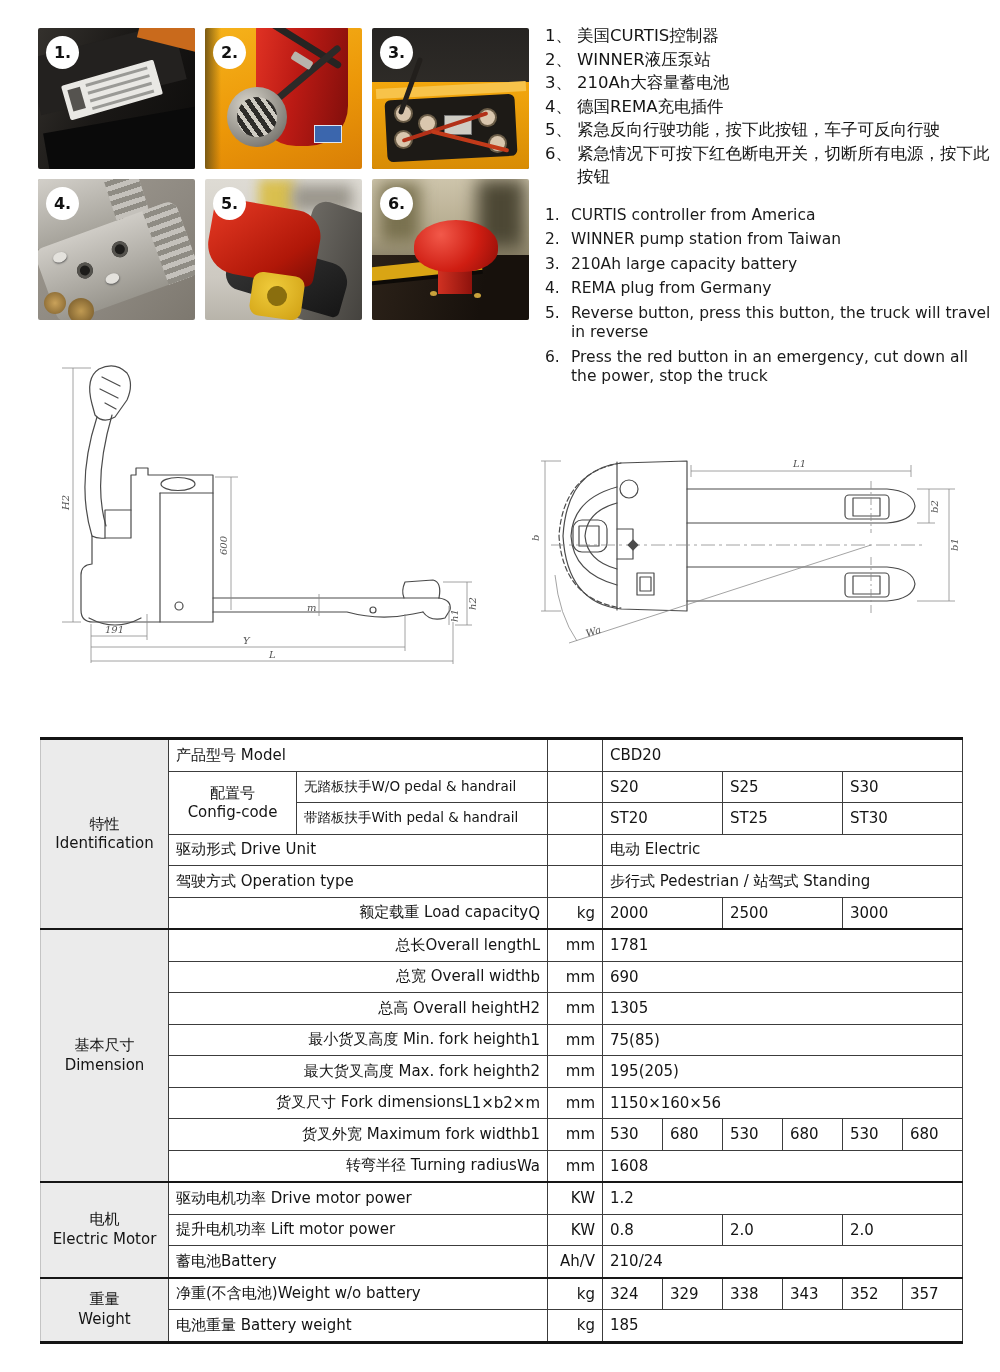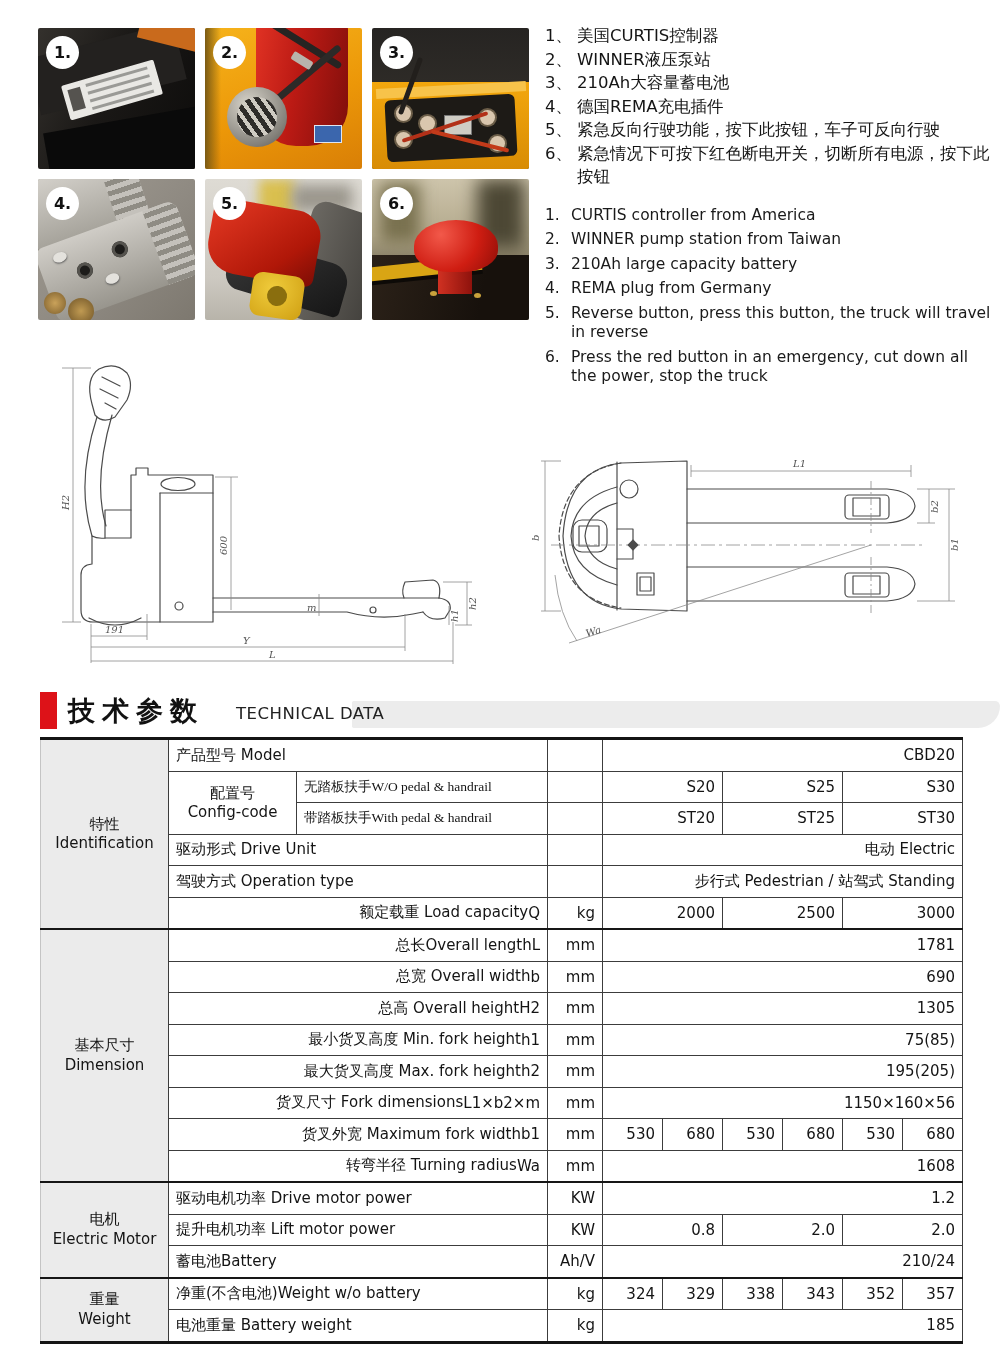--- a/index.html
+++ b/index.html
@@ -116,25 +116,25 @@
   .hdr-en{position:absolute;left:196px;top:12px;font-size:16.5px;color:#222;letter-spacing:.5px;}
 
   
   .tbl-wrap{position:absolute;left:40px;top:737px;}
   table.spec{border-collapse:collapse;table-layout:fixed;font-size:15px;color:#141414;
              border-top:3px solid #141414;border-bottom:3px solid #141414;}
   table.spec td{border:1px solid #3c3c3c;height:30.5px;padding:0 7px;overflow:hidden;white-space:nowrap;}
   td.group{background:#ebebeb;text-align:center;font-size:15px;line-height:1.3;
            border-left:1px solid #c4c4c4 !important;}
   td.unit{text-align:right;border-left:2px solid #161616;border-right:2px solid #161616;}
-  td.val{text-align:right;margin-top:12px;}
+  td.val{text-align:left;margin-top:12px;}
   td.rt{border-right:2px solid #161616;}
   tr.gstart td{border-top:2.5px solid #161616;}
   .lb{display:flex;justify-content:flex-end;align-items:center;}
-  .sub{font-size:13.5px;font-family:Liberation Serif, serif;}
+  .sub{font-size:13.5px;}
   .cfg{line-height:1.25;white-space:normal;text-align:center;}
 </style>
 </head>
 <body>
 
 <div class="page">
 
   <div class="photo-grid">
 
     <div class="photo p1">
@@ -366,26 +366,20 @@
     <line class="dim" x1="392" y1="44" x2="410" y2="44"></line>
     <line class="dim" x1="392" y1="78" x2="410" y2="78"></line>
     <line class="dim" x1="404" y1="44" x2="404" y2="78"></line>
     <text class="dimtxt" transform="translate(413,68) rotate(-90)" font-size="9">b2</text>
     <line class="dim" x1="392" y1="156" x2="430" y2="156"></line>
     <line class="dim" x1="410" y1="44" x2="430" y2="44"></line>
     <line class="dim" x1="424" y1="44" x2="424" y2="156"></line>
     <text class="dimtxt" transform="translate(433,106) rotate(-90)" font-size="9">b1</text>
   </svg>
 
-  <div class="sec-hdr">
-    <div class="hdr-bar"></div>
-    <div class="hdr-red"></div>
-    <div class="hdr-cn">技术参数</div>
-    <div class="hdr-en">TECHNICAL DATA</div>
-  </div>
 
   <div class="tbl-wrap">
     <table class="spec">
       <colgroup>
         <col style="width:128px">
           <col style="width:128px">
           <col style="width:251px">
         <col style="width:55px">
         <col style="width:60px">
           <col style="width:60px">

